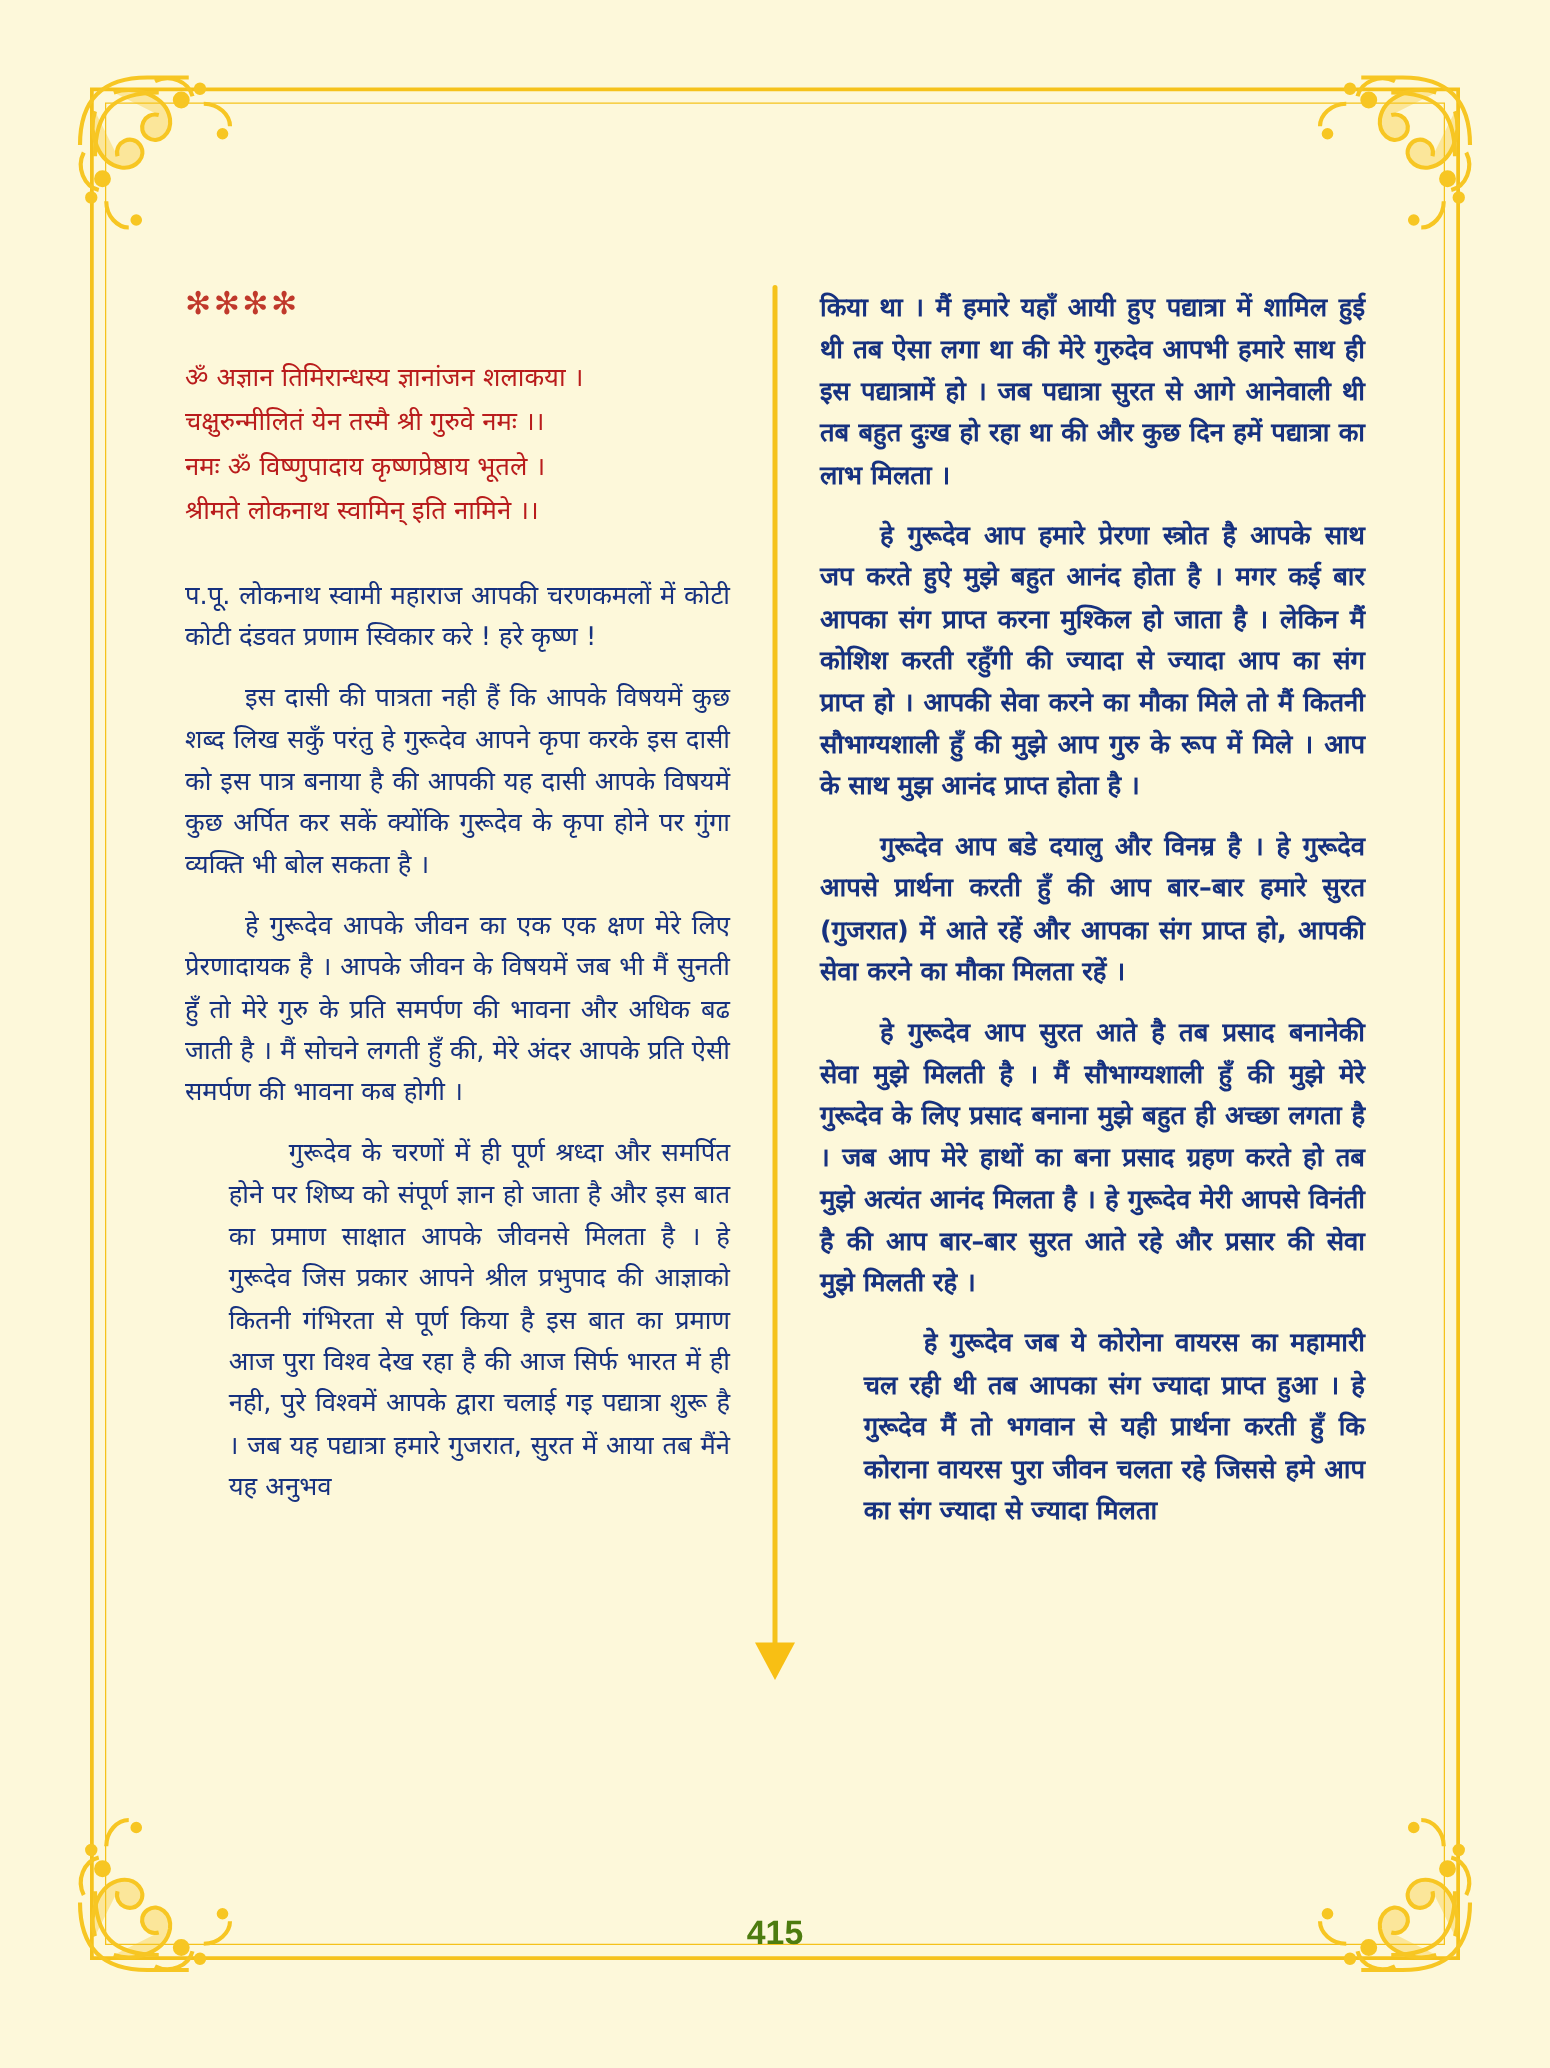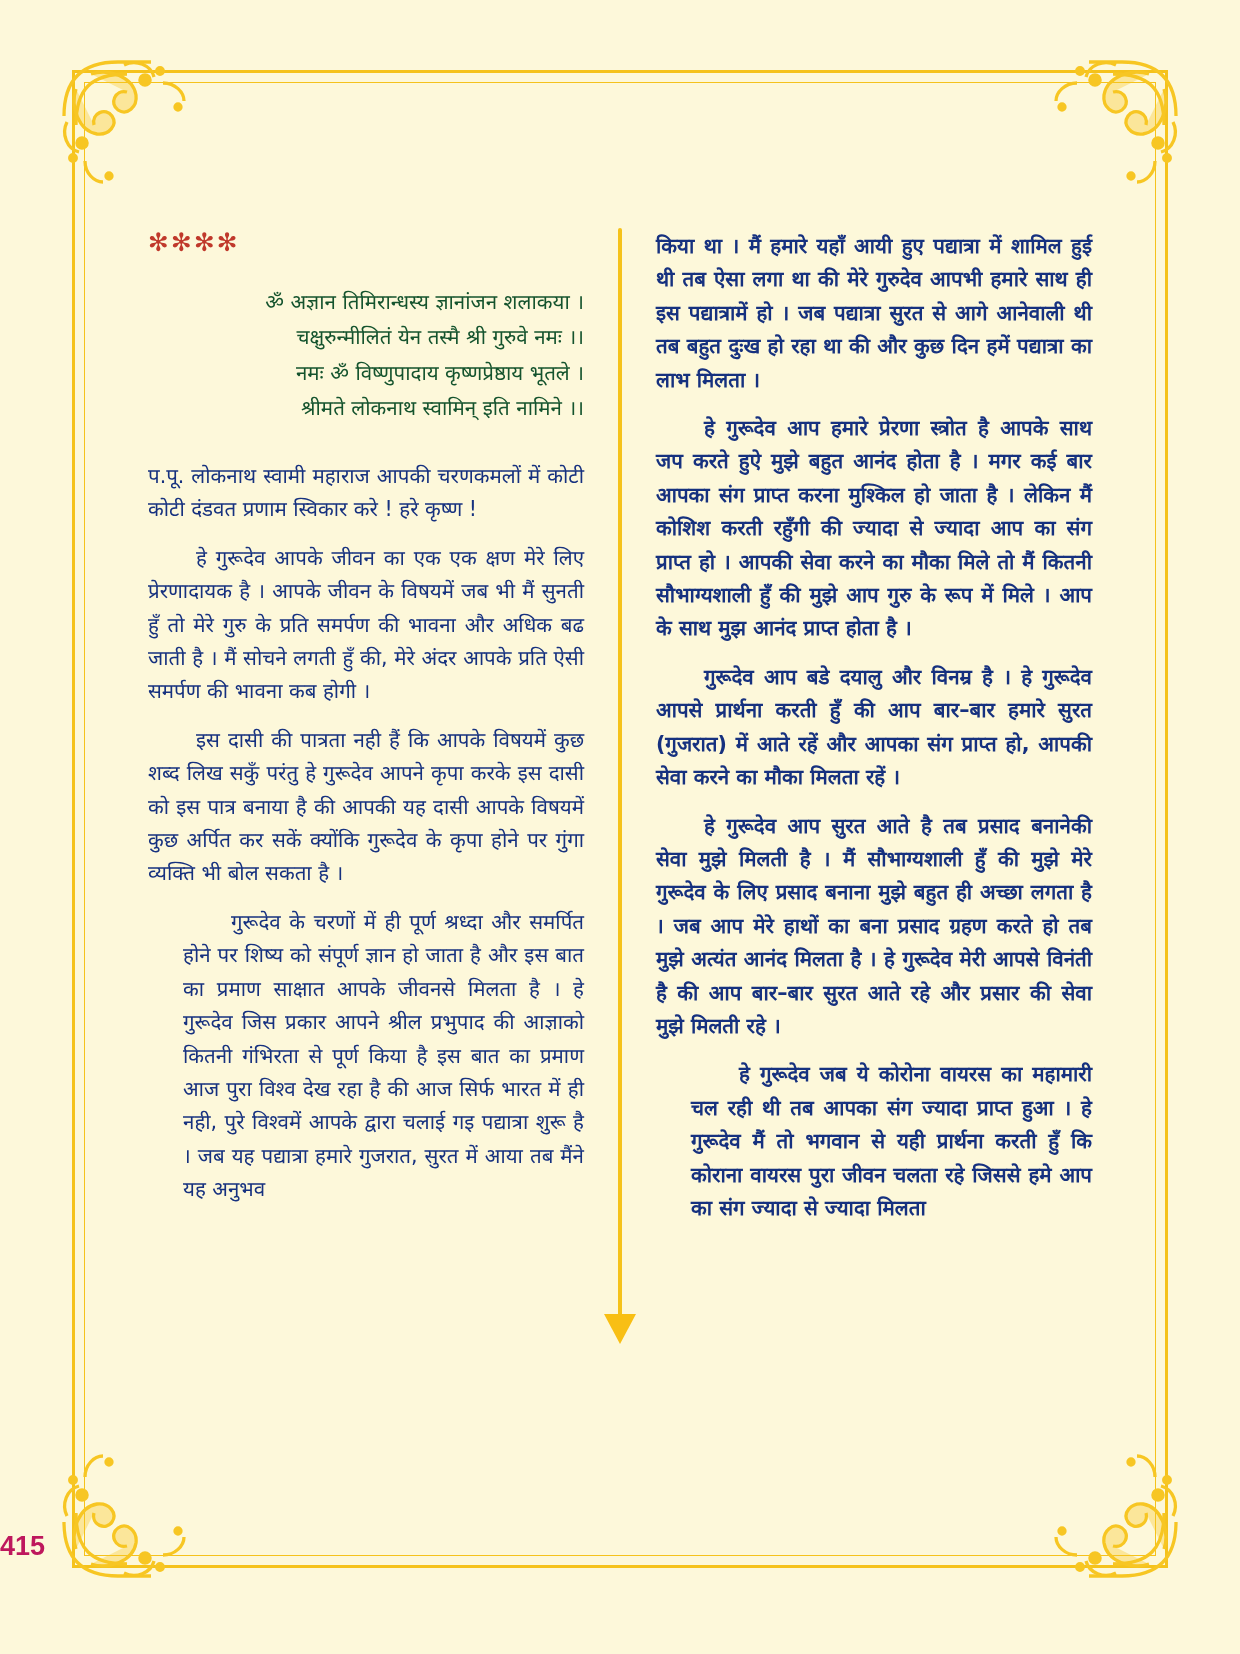--- a/index.html
+++ b/index.html
@@ -97,46 +97,46 @@
 
   
   .stars {
     color: #c0392b;
     font-size: 25px;
     letter-spacing: 2px;
     margin: 0 0 30px 0;
     line-height: 1;
   }
   .verse {
-    color: #14532d;
+    color: #b91c1c;
     font-size: 20.5px;
     line-height: 1.72;
-    text-align: right;
+    text-align: left;
     margin: 0 0 34px 0;
     white-space: pre-line;
   }
   p.para {
     color: #16317f;
     font-size: 20.5px;
     line-height: 1.63;
     margin: 0 0 15px 0;
     text-align: justify;
     text-justify: inter-word;
   }
   p.para.indent { text-indent: 48px; }
   p.para.noindent { text-indent: 0; }
   p.para.last { margin-bottom: 0; margin-left: 35px; }
 
   .page-number {
     position: absolute;
     left: 0;
     right: 0;
     bottom: 92px;
-    text-align: left;
-    color: #be185d;
+    text-align: center;
+    color: #4d7c0f;
     font-size: 27px;
     font-weight: bold;
     font-family: "Liberation Sans", sans-serif;
   }
 </style>
 </head>
 <body>
 
 <div class="page">
 
@@ -220,22 +220,22 @@
 
   <div class="content">
 
     <div class="col col-left">
       <div class="stars">✻✻✻✻</div>
       <div class="verse">ॐ अज्ञान तिमिरान्धस्य ज्ञानांजन शलाकया ।
 चक्षुरुन्मीलितं येन तस्मै श्री गुरुवे नमः ।।
 नमः ॐ विष्णुपादाय कृष्णप्रेष्ठाय भूतले ।
 श्रीमते लोकनाथ स्वामिन् इति नामिने ।।</div>
       <p class="para noindent">प.पू. लोकनाथ स्वामी महाराज आपकी चरणकमलों में कोटी कोटी दंडवत प्रणाम स्विकार करे ! हरे कृष्ण !</p>
+      <p class="para indent">इस दासी की पात्रता नही हैं कि आपके विषयमें कुछ शब्द लिख सकुँ परंतु हे गुरूदेव आपने कृपा करके इस दासी को इस पात्र बनाया है की आपकी यह दासी आपके विषयमें कुछ अर्पित कर सकें क्योंकि गुरूदेव के कृपा होने पर गुंगा व्यक्ति भी बोल सकता है ।</p>
       <p class="para indent">हे गुरूदेव आपके जीवन का एक एक क्षण मेरे लिए प्रेरणादायक है । आपके जीवन के विषयमें जब भी मैं सुनती हुँ तो मेरे गुरु के प्रति समर्पण की भावना और अधिक बढ जाती है । मैं सोचने लगती हुँ की, मेरे अंदर आपके प्रति ऐसी समर्पण की भावना कब होगी ।</p>
-      <p class="para indent">इस दासी की पात्रता नही हैं कि आपके विषयमें कुछ शब्द लिख सकुँ परंतु हे गुरूदेव आपने कृपा करके इस दासी को इस पात्र बनाया है की आपकी यह दासी आपके विषयमें कुछ अर्पित कर सकें क्योंकि गुरूदेव के कृपा होने पर गुंगा व्यक्ति भी बोल सकता है ।</p>
       <p class="para indent last">गुरूदेव के चरणों में ही पूर्ण श्रध्दा और समर्पित होने पर शिष्य को संपूर्ण ज्ञान हो जाता है और इस बात का प्रमाण साक्षात आपके जीवनसे मिलता है । हे गुरूदेव जिस प्रकार आपने श्रील प्रभुपाद की आज्ञाको कितनी गंभिरता से पूर्ण किया है इस बात का प्रमाण आज पुरा विश्व देख रहा है की आज सिर्फ भारत में ही नही, पुरे विश्वमें आपके द्वारा चलाई गइ पद्यात्रा शुरू है । जब यह पद्यात्रा हमारे गुजरात, सुरत में आया तब मैंने यह अनुभव</p>
     </div>
 
     <div class="col col-right">
       <p class="para noindent">किया था । मैं हमारे यहाँ आयी हुए पद्यात्रा में शामिल हुई थी तब ऐसा लगा था की मेरे गुरुदेव आपभी हमारे साथ ही इस पद्यात्रामें हो । जब पद्यात्रा सुरत से आगे आनेवाली थी तब बहुत दुःख हो रहा था की और कुछ दिन हमें पद्यात्रा का लाभ मिलता ।</p>
       <p class="para indent">हे गुरूदेव आप हमारे प्रेरणा स्त्रोत है आपके साथ जप करते हुऐ मुझे बहुत आनंद होता है । मगर कई बार आपका संग प्राप्त करना मुश्किल हो जाता है । लेकिन मैं कोशिश करती रहुँगी की ज्यादा से ज्यादा आप का संग प्राप्त हो । आपकी सेवा करने का मौका मिले तो मैं कितनी सौभाग्यशाली हुँ की मुझे आप गुरु के रूप में मिले । आप के साथ मुझ आनंद प्राप्त होता है ।</p>
       <p class="para indent">गुरूदेव आप बडे दयालु और विनम्र है । हे गुरूदेव आपसे प्रार्थना करती हुँ की आप बार–बार हमारे सुरत (गुजरात) में आते रहें और आपका संग प्राप्त हो, आपकी सेवा करने का मौका मिलता रहें ।</p>
       <p class="para indent">हे गुरूदेव आप सुरत आते है तब प्रसाद बनानेकी सेवा मुझे मिलती है । मैं सौभाग्यशाली हुँ की मुझे मेरे गुरूदेव के लिए प्रसाद बनाना मुझे बहुत ही अच्छा लगता है । जब आप मेरे हाथों का बना प्रसाद ग्रहण करते हो तब मुझे अत्यंत आनंद मिलता है । हे गुरूदेव मेरी आपसे विनंती है की आप बार–बार सुरत आते रहे और प्रसार की सेवा मुझे मिलती रहे ।</p>
       <p class="para indent last">हे गुरूदेव जब ये कोरोना वायरस का महामारी चल रही थी तब आपका संग ज्यादा प्राप्त हुआ । हे गुरूदेव मैं तो भगवान से यही प्रार्थना करती हुँ कि कोराना वायरस पुरा जीवन चलता रहे जिससे हमे आप का संग ज्यादा से ज्यादा मिलता</p>
     </div>

